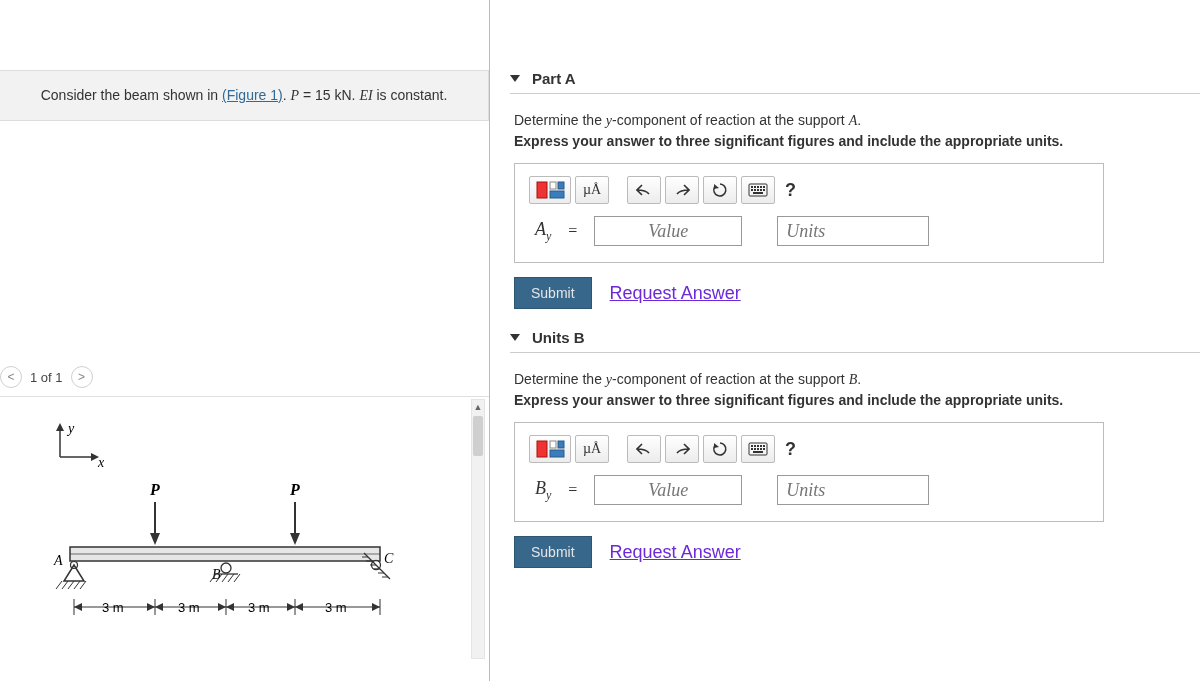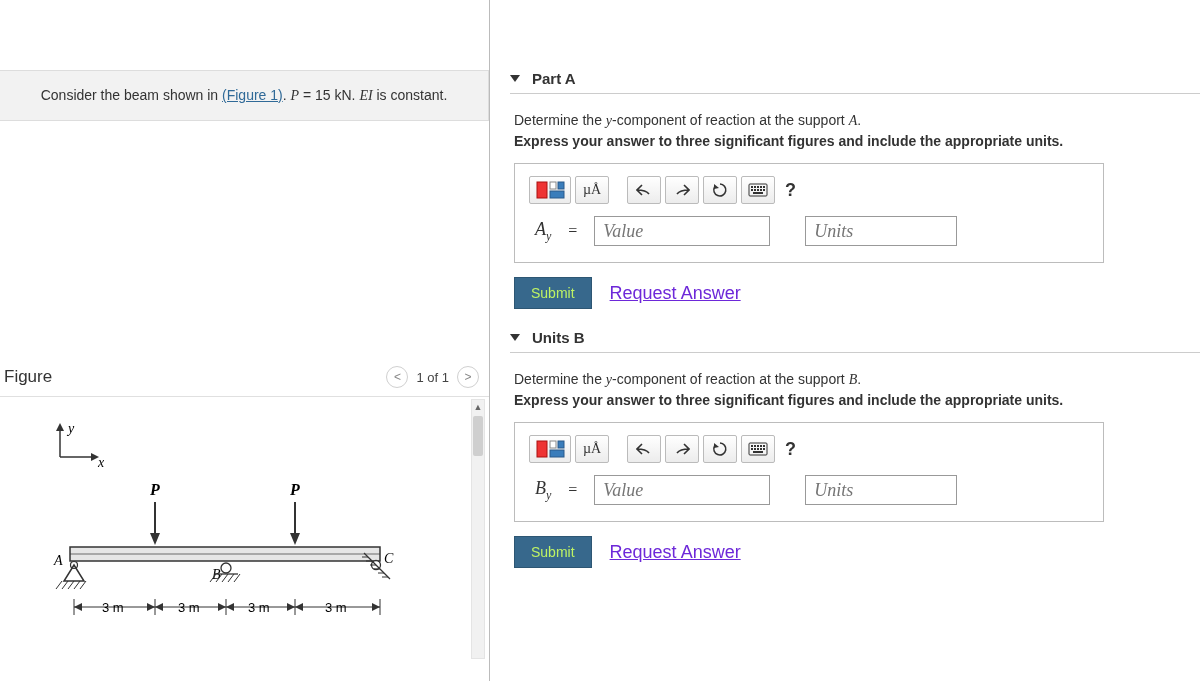--- a/index.html
+++ b/index.html
@@ -161,27 +161,27 @@
   .val-input, .unit-input {
     border: 1px solid #999;
     height: 30px;
     font-family: "Times New Roman", serif;
     font-style: italic;
     font-size: 18px;
     color: #777;
     padding: 0 8px;
     background: #fff;
   }
-  .val-input { width: 176px; }
+  .val-input { width: 148px; text-align: center; }
   .unit-input { width: 152px; margin-left: 18px; }
 
   .submit-row { margin-top: 14px; display: flex; align-items: center; gap: 18px; }
   .submit-btn {
     background: #37688c;
-    color: #bef264;
+    color: #e5e5e5;
     border: 1px solid #2d5673;
     padding: 7px 16px;
     font-size: 14px;
     cursor: pointer;
   }
   .req-link { color: #6d28d9; text-decoration: underline; font-size: 18px; cursor: pointer; }
 
   
   .tmpl-svg { display:block; }
 </style>
@@ -189,21 +189,20 @@
 <body>
 
 <div class="page">
 
   <div class="left-col">
     <div class="stmt-box">
       <span>Consider the beam shown in </span><a>(Figure 1)</a><span>. </span><span class="ital">P</span><span> = 15 kN. </span><span class="ital">EI</span><span> is constant.</span>
     </div>
 
     <div class="fig-header">
-      <div class="fig-title">Figure</div>
       <span class="nav-btn">&lt;</span>
       <span class="nav-count">1 of 1</span>
       <span class="nav-btn">&gt;</span>
     </div>
 
     <div class="figure-body">
       <div class="scroll-track">
         <div class="scroll-arrow">▲</div>
         <div class="scroll-thumb"></div>
       </div>

